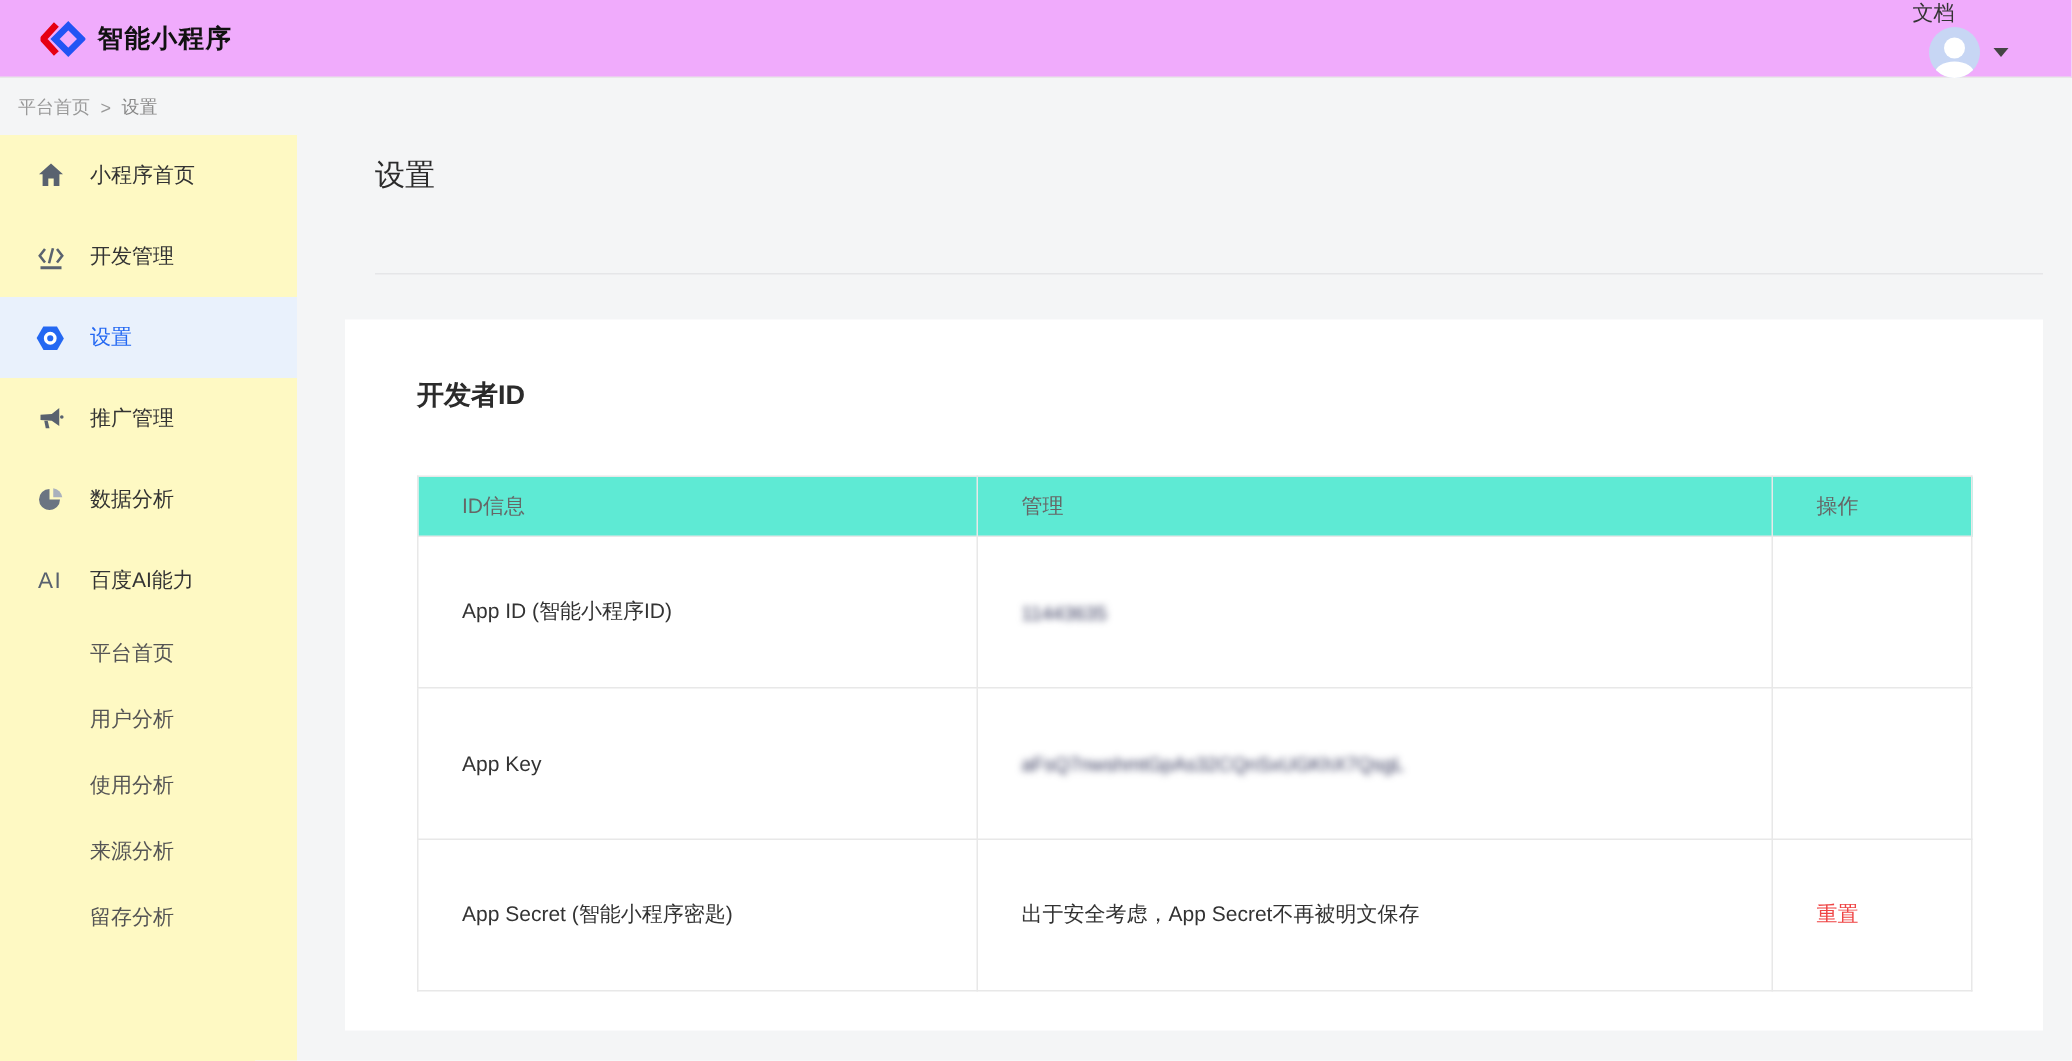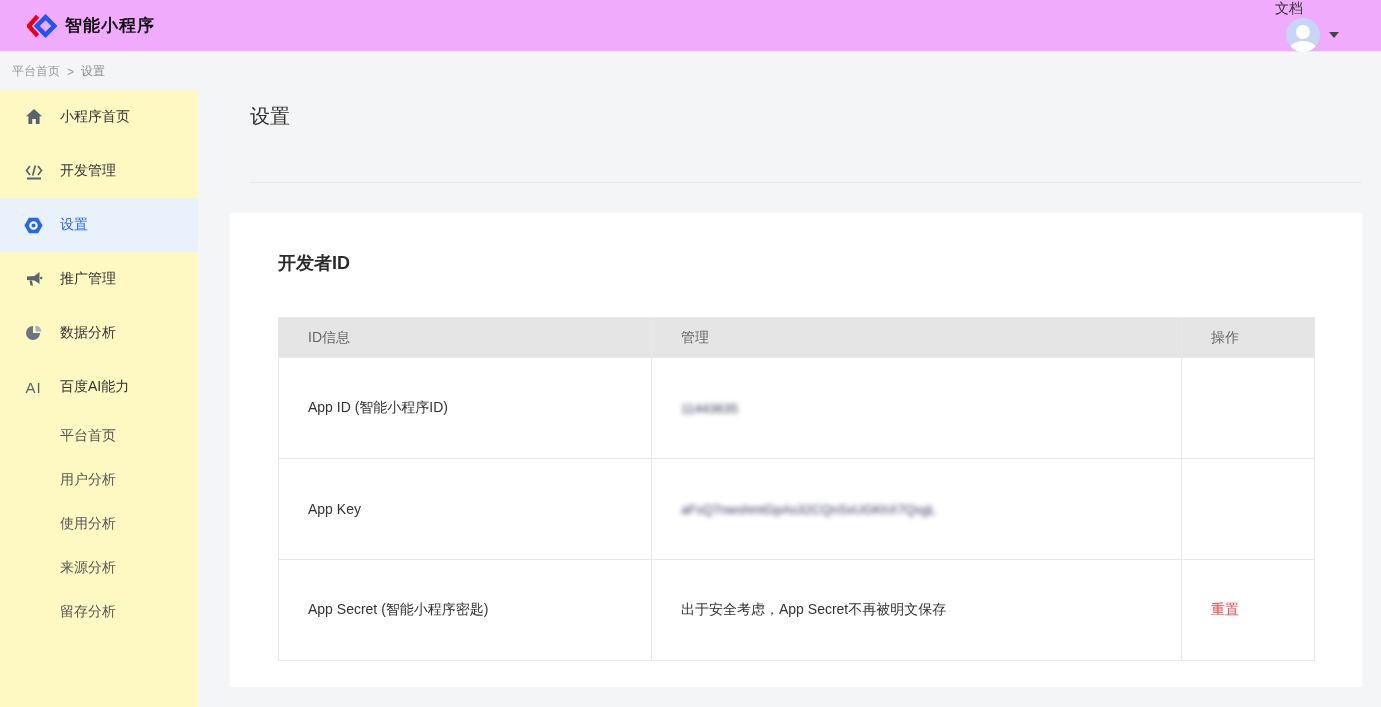--- a/index.html
+++ b/index.html
@@ -47,21 +47,21 @@
   .tab { font-size:14px; color:#333; padding-bottom:10px; cursor:pointer; border-bottom:2px solid transparent; }
   .tab.active { color:#2468f2; border-bottom-color:#2468f2; }
   .tabs-divider { position:absolute; left:52px; top:92px; width:1112px; height:1px; background:#e5e6e8; }
 
   .card { position:absolute; left:32px; top:123px; width:1132px; height:474px; background:#fff; }
   .card-heading { position:absolute; left:48px; top:38px; font-size:18px; font-weight:700; color:#2b2b2b; }
 
   table.idtable { position:absolute; left:48px; top:104px; width:1036px; border-collapse:collapse;
     table-layout:fixed; font-size:14px; }
   .idtable th, .idtable td { border:1px solid #e8e8e8; text-align:left; font-weight:400; }
-  .idtable th { height:40px; background:#e5e5e5; color:#666; padding-left:29px; }
+  .idtable th { height:40px; background:#5eead4; color:#666; padding-left:29px; }
   .idtable td { height:101px; padding-left:29px; color:#333; }
   .col1 { width:373px; } .col2 { width:530px; } .col3 { width:133px; }
   .blurred { filter:blur(2.6px); color:#33365a; user-select:none; font-size:13px; }
   .reset-link { color:#ef4444; cursor:pointer; text-decoration:none; }
 </style>
 </head>
 <body>
 
 <div class="topbar">
   <div class="brand">

